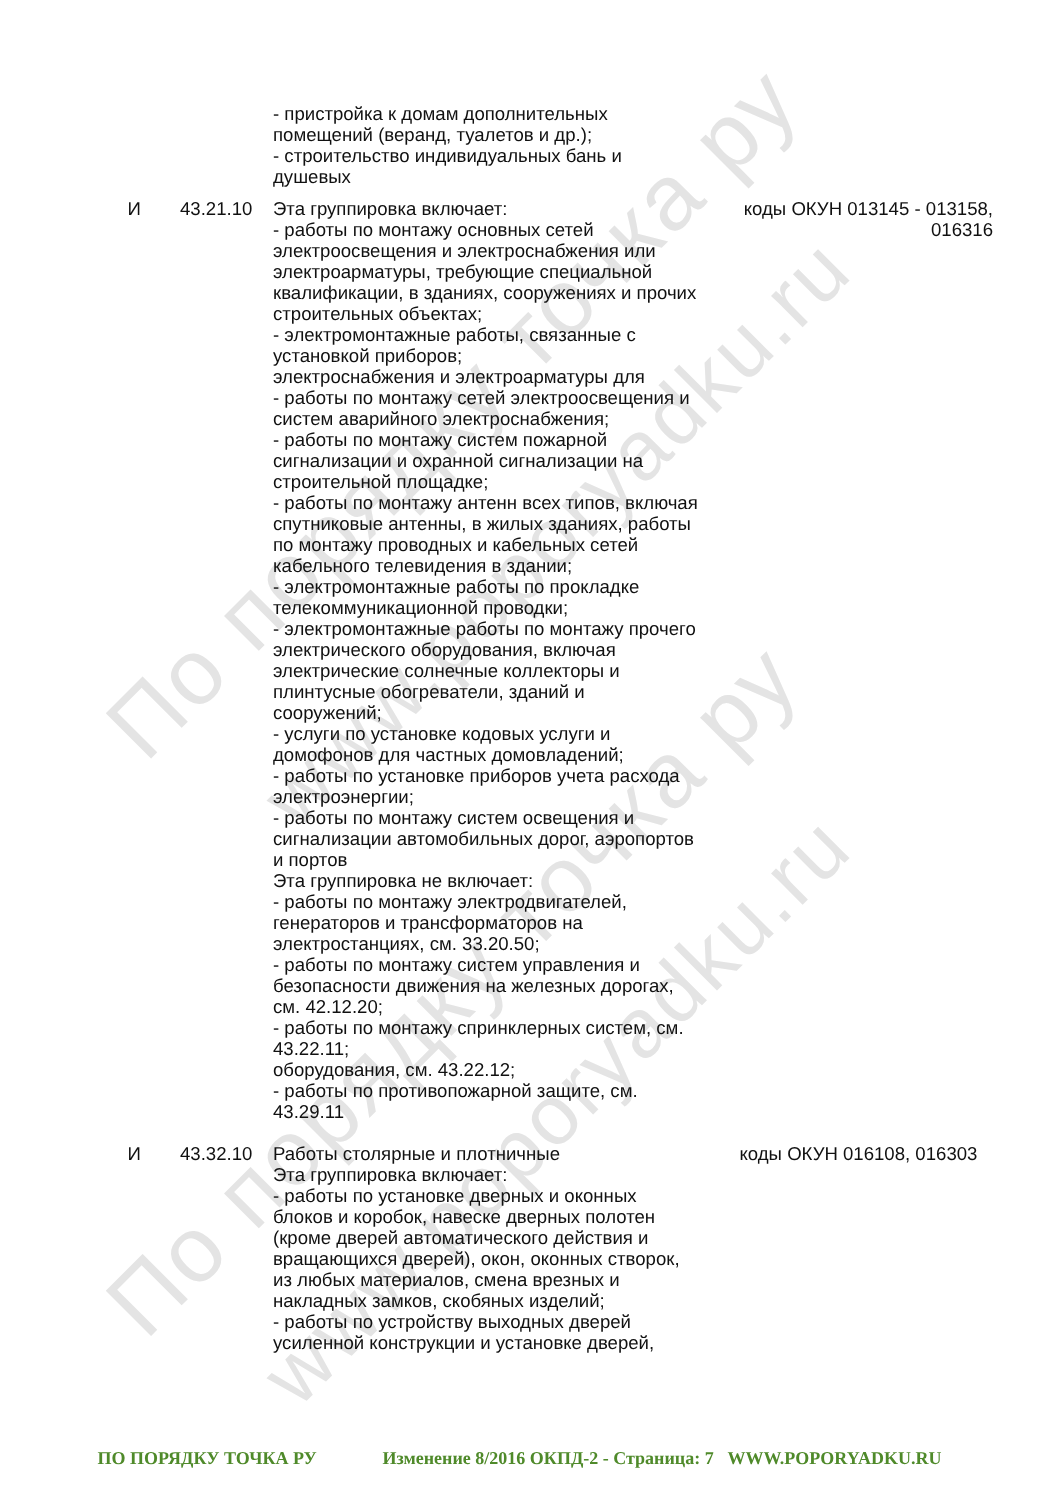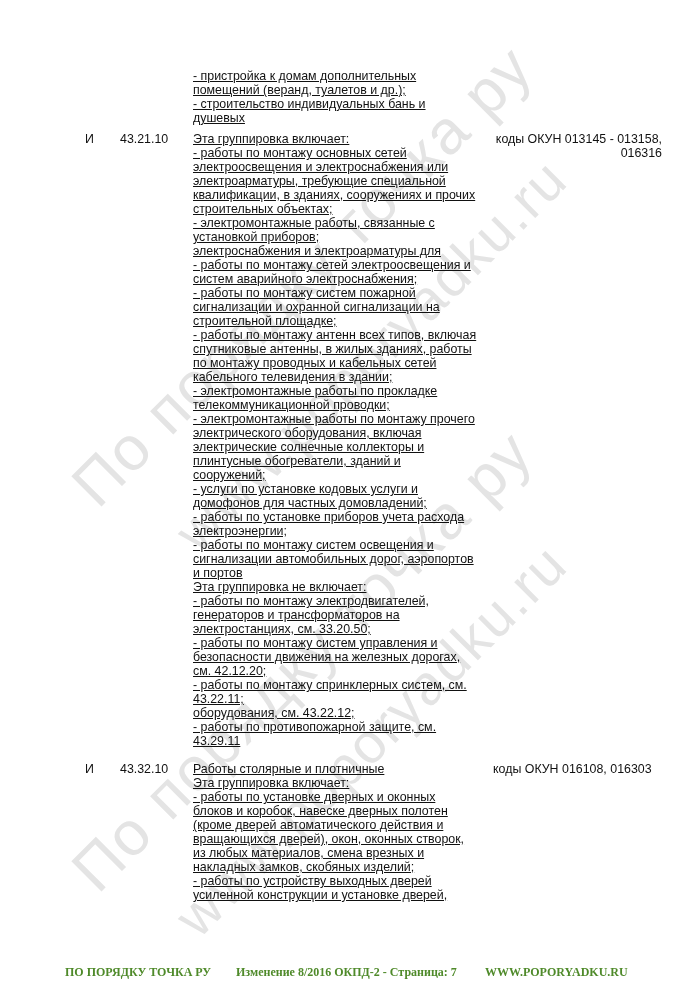--- a/index.html
+++ b/index.html
@@ -12,21 +12,21 @@
   .wm {
     position: absolute; font-family: "Liberation Sans", sans-serif; color: #e4e4e4;
     white-space: nowrap; transform-origin: left bottom; transform: rotate(-45deg);
     font-size: 62px; letter-spacing: 2px; line-height: 1;
   }
   .wm.small { font-size: 56px; }
   .content { position: absolute; left: 0; top: 0; width: 700px; }
   .block { position: absolute; left: 0; width: 700px; font-size: 12.4px; line-height: 14px; }
   .col-mark { position: absolute; left: 85px; }
   .col-code { position: absolute; left: 120px; text-align: center; }
-  .col-text { position: absolute; left: 193px; width: 285px; text-decoration: underline; }
+  .col-text { position: absolute; left: 182px; width: 285px; }
   .col-note { position: absolute; left: 472px; width: 190px; text-align: right; }
   .line { display: block; white-space: nowrap; }
   .footer {
     position: absolute; top: 965px; left: 0; width: 700px; font-family: "Liberation Serif", serif;
     font-weight: bold; font-size: 12px; color: #4f8a2a;
   }
   .footer span { position: absolute; white-space: nowrap; }
 </style>
 </head>
 <body>
@@ -123,17 +123,17 @@
       </div>
       <div class="col-note" style="text-align:left; left:465px;margin-left:28px;">
         <span class="line">коды ОКУН 016108, 016303</span>
       </div>
     </div>
 
   </div>
 
   <div class="footer">
     <span style="left:65px;">ПО ПОРЯДКУ ТОЧКА РУ</span>
-    <span style="left:236px;">Изменение 8/2016 ОКПД-2 - Страница: 7</span>
+    <span style="left:255px;">Изменение 8/2016 ОКПД-2 - Страница: 7</span>
     <span style="left:485px;">WWW.POPORYADKU.RU</span>
   </div>
 
 </div>
 
 </body></html>

